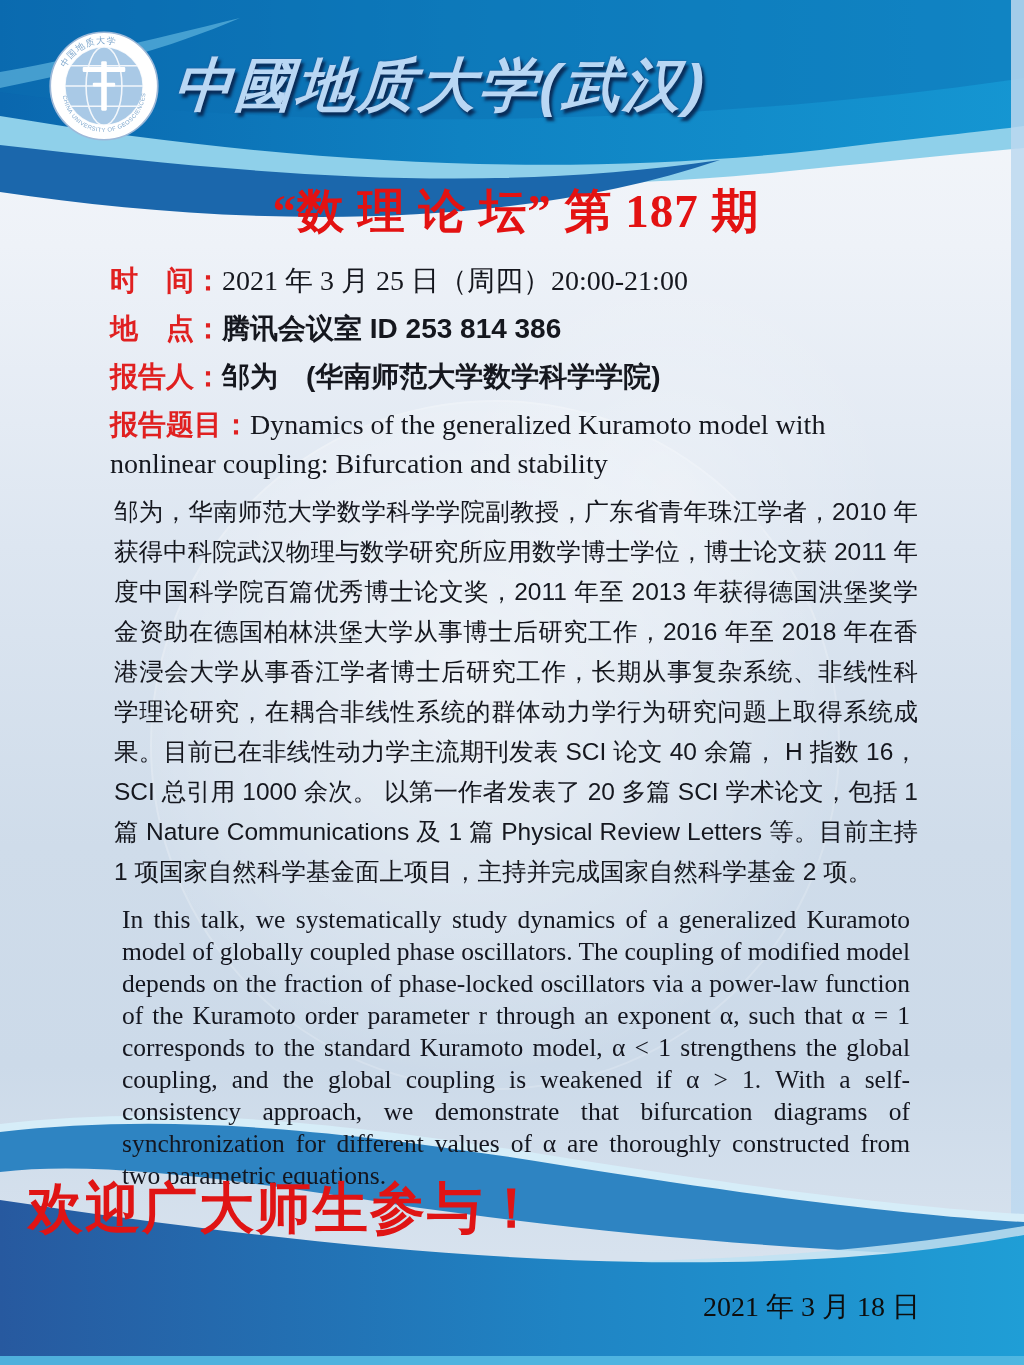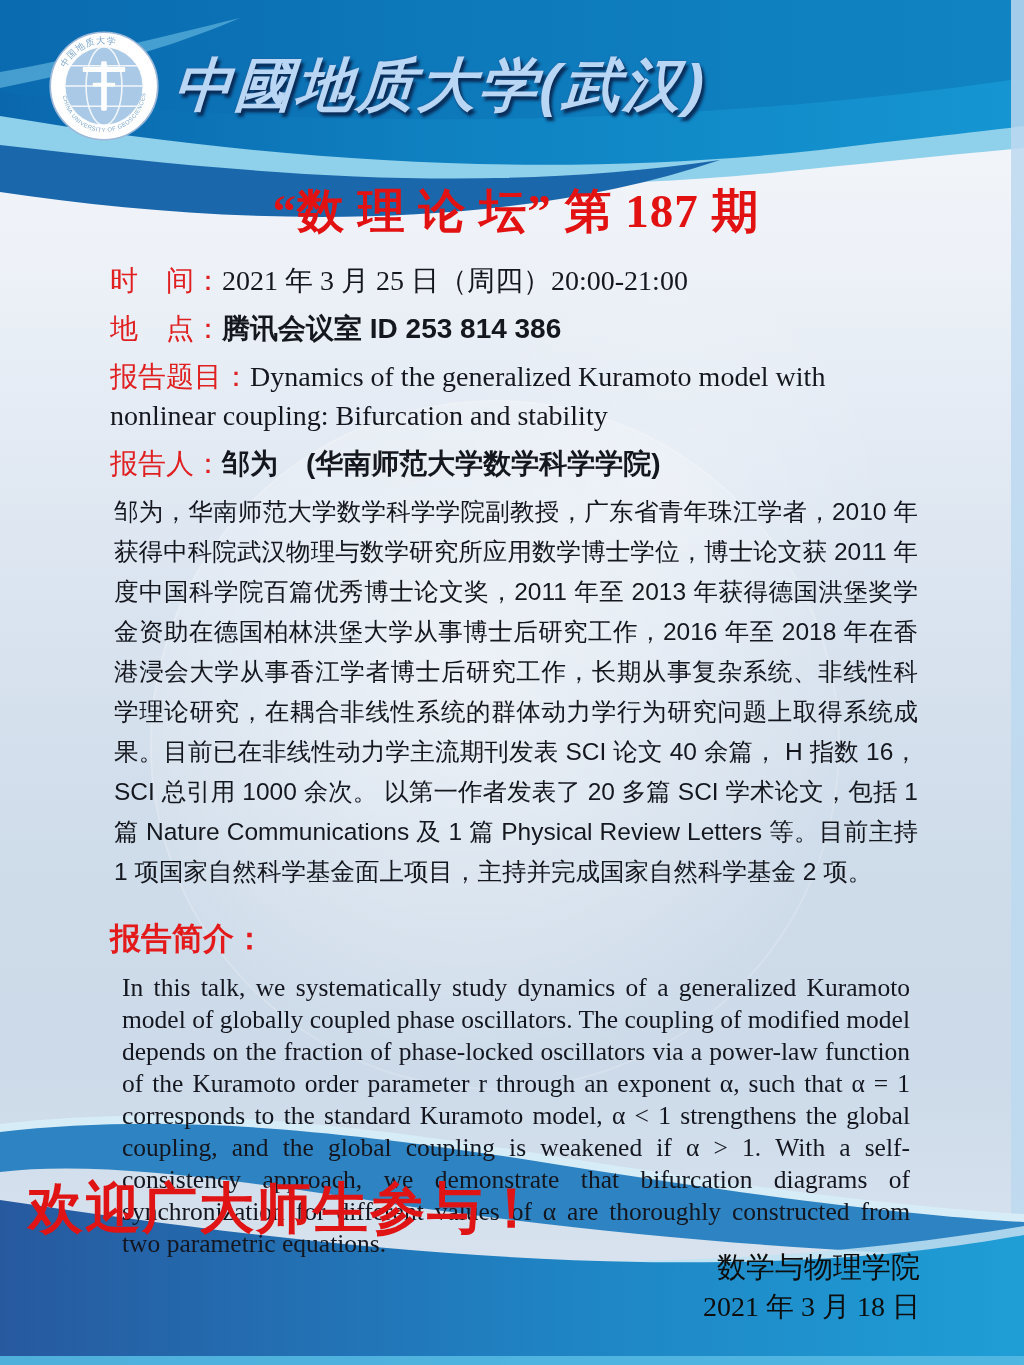--- a/index.html
+++ b/index.html
@@ -18,21 +18,21 @@
   .brand{position:absolute;top:30px;left:48px;display:flex;align-items:center;z-index:4;}
   .logo{width:112px;height:112px;flex:0 0 auto;}
   .univ-name{margin-left:14px;font-size:58px;font-weight:700;font-style:italic;letter-spacing:3px;
              color:#b9d7f4;transform:skewX(-4deg);
              text-shadow:3px 4px 3px rgba(8,30,70,0.85), 0 0 2px #2c5a96;}
   
   .main{position:absolute;top:172px;left:110px;width:812px;z-index:4;color:#15171e;}
   .title{margin:8px 0 18px 0;text-align:center;font-family:"Liberation Serif","DejaVu Serif",serif;
          font-weight:700;font-size:47px;letter-spacing:1px;color:#e31212;}
   .info-row{margin:0 0 9px 0;font-size:28px;line-height:39px;}
-  .info-label{color:#e02020;font-weight:400;}
+  .info-label{color:#e02020;font-weight:700;}
   .val-serif{font-family:"Liberation Serif","DejaVu Serif",serif;}
   .val-sans{font-family:"Liberation Sans","DejaVu Sans",sans-serif;font-weight:bold;}
   .section-heading{margin:34px 0 8px 0;font-size:31px;font-weight:700;color:#e41a1a;}
   .bio-text{margin:4px;font-size:24.5px;line-height:40px;text-align:justify;}
   .abstract-heading{margin:26px 0 6px 0;}
   .abstract-text{margin:12px;font-family:"Liberation Serif","DejaVu Serif",serif;
                  font-size:25.5px;line-height:32px;text-align:justify;color:#14161f;}
   
   .footer-svg{position:absolute;left:0;top:1090px;z-index:3;}
   .welcome{position:absolute;top:1172px;left:0;width:100%;text-align:left;z-index:5;
@@ -100,44 +100,42 @@
   <div class="main">
     <h1 class="title">“数 理 论 坛” 第 187 期</h1>
 
     <p class="info-row">
       <span class="info-label">时　间：</span><span class="val-serif">2021 年 3 月 25 日（周四）20:00-21:00</span>
     </p>
     <p class="info-row">
       <span class="info-label">地　点：</span><span class="val-sans">腾讯会议室 ID 253 814 386</span>
     </p>
     <p class="info-row">
-      <span class="info-label">报告题目：</span><span class="val-serif">Dynamics of the generalized Kuramoto model with nonlinear coupling: Bifurcation and stability</span>
+      <span class="info-label">报告人：</span><span class="val-sans">邹为　(华南师范大学数学科学学院)</span>
     </p>
     <p class="info-row">
-      <span class="info-label">报告人：</span><span class="val-sans">邹为　(华南师范大学数学科学学院)</span>
+      <span class="info-label">报告题目：</span><span class="val-serif">Dynamics of the generalized Kuramoto model with nonlinear coupling: Bifurcation and stability</span>
     </p>
 
     <p class="bio-text">邹为，华南师范大学数学科学学院副教授，广东省青年珠江学者，2010 年获得中科院武汉物理与数学研究所应用数学博士学位，博士论文获 2011 年度中国科学院百篇优秀博士论文奖，2011 年至 2013 年获得德国洪堡奖学金资助在德国柏林洪堡大学从事博士后研究工作，2016 年至 2018 年在香港浸会大学从事香江学者博士后研究工作，长期从事复杂系统、非线性科学理论研究，在耦合非线性系统的群体动力学行为研究问题上取得系统成果。目前已在非线性动力学主流期刊发表 SCI 论文 40 余篇， H 指数 16，SCI 总引用 1000 余次。 以第一作者发表了 20 多篇 SCI 学术论文，包括 1 篇 Nature Communications 及 1 篇 Physical Review Letters 等。目前主持 1 项国家自然科学基金面上项目，主持并完成国家自然科学基金 2 项。</p>
 
-    <h2 class="section-heading abstract-heading">报告简介：</h2>
     <p class="abstract-text">In this talk, we systematically study dynamics of a generalized Kuramoto model of globally coupled phase oscillators. The coupling of modified model depends on the fraction of phase-locked oscillators via a power-law function of the Kuramoto order parameter r through an exponent α, such that α = 1 corresponds to the standard Kuramoto model, α &lt; 1 strengthens the global coupling, and the global coupling is weakened if α &gt; 1. With a self-consistency approach, we demonstrate that bifurcation diagrams of synchronization for different values of α are thoroughly constructed from two parametric equations.</p>
   </div>
 
   <svg class="footer-svg" width="1024" height="275" viewBox="0 0 275">
     <defs>
       <linearGradient id="deepGrad" x1="0" y1="0" x2="1" y2="0">
         <stop offset="0" stop-color="#27599f"></stop>
         <stop offset="0.55" stop-color="#1f84c4"></stop>
         <stop offset="1" stop-color="#1f9ed6"></stop>
       </linearGradient>
     </defs>
     <path d="M0,34 C 160,16 320,28 560,67 C 780,102 920,118 1024,124 L1024,136 C 920,130 780,114 560,79 C 320,40 160,28 0,46 Z" fill="#d6edf8"></path>
     <path d="M0,42 C 160,24 320,36 560,75 C 780,110 920,126 1024,132 L1024,168 C 820,162 640,148 420,118 C 240,90 100,70 0,82 Z" fill="#2e84c2"></path>
     <path d="M520,170 C 700,176 880,160 1024,136 L1024,152 C 900,168 740,182 560,178 Z" fill="#bfe2f2" opacity="0.85"></path>
     <path d="M0,110 C 200,140 420,168 640,172 C 840,175 950,158 1024,145 L1024,275 L0,275 Z" fill="url(#deepGrad)"></path>
     <rect x="0" y="266" width="1024" height="9" fill="#54b9e2" opacity="0.9"></rect>
   </svg>
 
   <div class="welcome">欢迎广大师生参与！</div>
-  <div class="signature">数学与物理学院</div>
   <div class="sign-date">2021 年 3 月 18 日</div>
 
 </div>
 
 </body></html>

